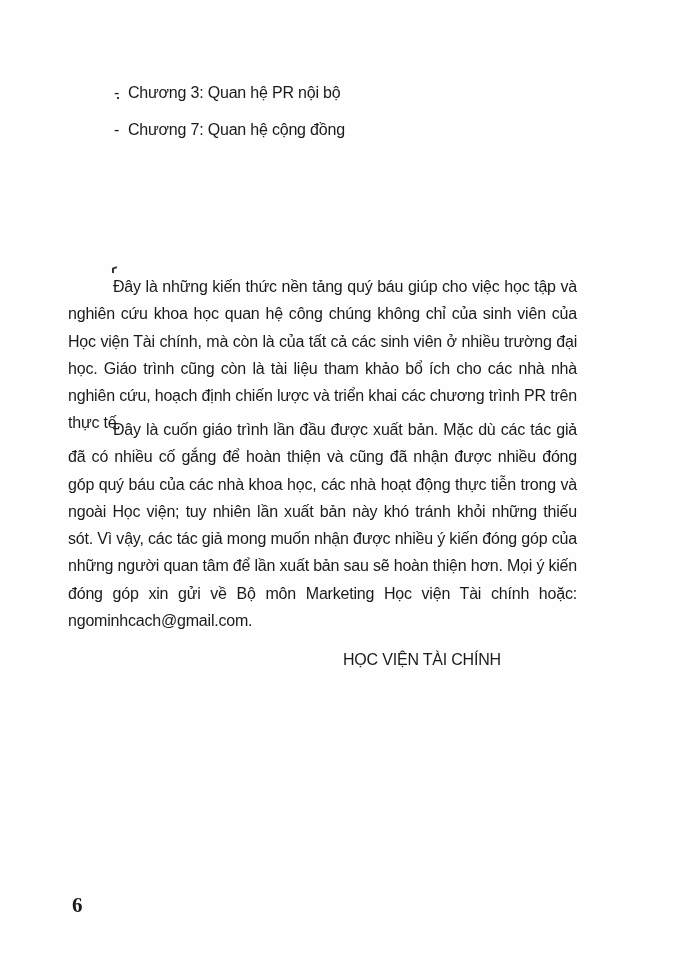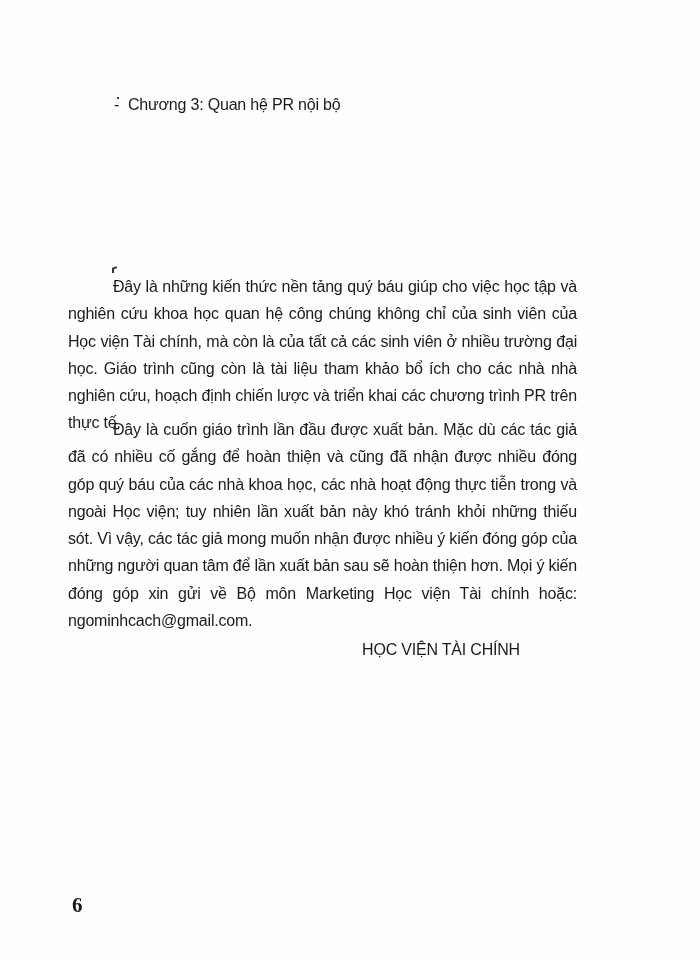--- a/index.html
+++ b/index.html
@@ -1,38 +1,39 @@
 <!DOCTYPE html>
 <html><head>
 <meta charset="utf-8">
 <style>
   html, body { margin: 0; padding: 0; background: #ffffff; }
   body { width: 700px; height: 960px; position: relative; overflow: hidden; color: #1a1a1a; }
   .page { position: absolute; left: 0; top: 0; width: 700px; height: 960px; background: #fefefe; }
   .txt { font-family: "Liberation Sans", sans-serif; font-size: 16px; letter-spacing: -0.2px; }
-  .list { position: absolute; left: 114px; top: 95px; margin: 0; padding: 0; list-style: none; }
+  .list { position: absolute; left: 114px; top: 83px; margin: 0; padding: 0; list-style: none; }
   .list li { height: 36.8px; line-height: 20px; white-space: nowrap; }
   .list .dash { display: inline-block; width: 14px; }
   .para { position: absolute; left: 68px; width: 509px; margin: 0; text-align: justify; text-align-last: left; line-height: 27.3px; text-indent: 45px; }
   .p1 { top: 273px; }
   .p2 { top: 416px; }
   .sig { position: absolute; left: 343px; top: 640px; width: 230px; }
   .sig div { height: 34px; line-height: 20px; white-space: nowrap; }
   .sig .date-em { font-style: italic; }
-  .sig .center { text-align: center; display: block; width: 196px; }
+  .sig .center { display: block; width: 196px; margin-top: 10px; }
   .pagenum { position: absolute; left: 72px; top: 893px; font-family: "Liberation Serif", serif; font-weight: bold; font-size: 21px; }
   .mark { position: absolute; background: #333; }
 </style>
 </head>
 <body>
 
 <div class="page">
 
   <ul class="list txt">
     <li><span class="dash">-</span><span>Chương 3: Quan hệ PR nội bộ</span></li>
+    <li><span class="dash">-</span><span>Chương 7: Quan hệ cộng đồng</span></li>
   </ul>
 
   <div class="mark" style="left:117px;top:97px;width:2px;height:2px;"></div>
   <div class="mark" style="left:112px;top:267px;width:5px;height:2px;transform:rotate(-20deg);"></div>
   <div class="mark" style="left:112px;top:268px;width:2px;height:5px;"></div>
   <div class="mark" style="left:79px;top:479px;width:2px;height:2px;background:#888;"></div>
 
   <p class="para p1 txt">Đây là những kiến thức nền tảng quý báu giúp cho việc học tập và nghiên cứu khoa học quan hệ công chúng không chỉ của sinh viên của Học viện Tài chính, mà còn là của tất cả các sinh viên ở nhiều trường đại học. Giáo trình cũng còn là tài liệu tham khảo bổ ích cho các nhà nhà nghiên cứu, hoạch định chiến lược và triển khai các chương trình PR trên thực tế.</p>
   <p class="para p2 txt">Đây là cuốn giáo trình lần đầu được xuất bản. Mặc dù các tác giả đã có nhiều cố gắng để hoàn thiện và cũng đã nhận được nhiều đóng góp quý báu của các nhà khoa học, các nhà hoạt động thực tiễn trong và ngoài Học viện; tuy nhiên lần xuất bản này khó tránh khỏi những thiếu sót. Vì vậy, các tác giả mong muốn nhận được nhiều ý kiến đóng góp của những người quan tâm để lần xuất bản sau sẽ hoàn thiện hơn. Mọi ý kiến đóng góp xin gửi về Bộ môn Marketing Học viện Tài chính hoặc: ngominhcach@gmail.com.</p>
 

